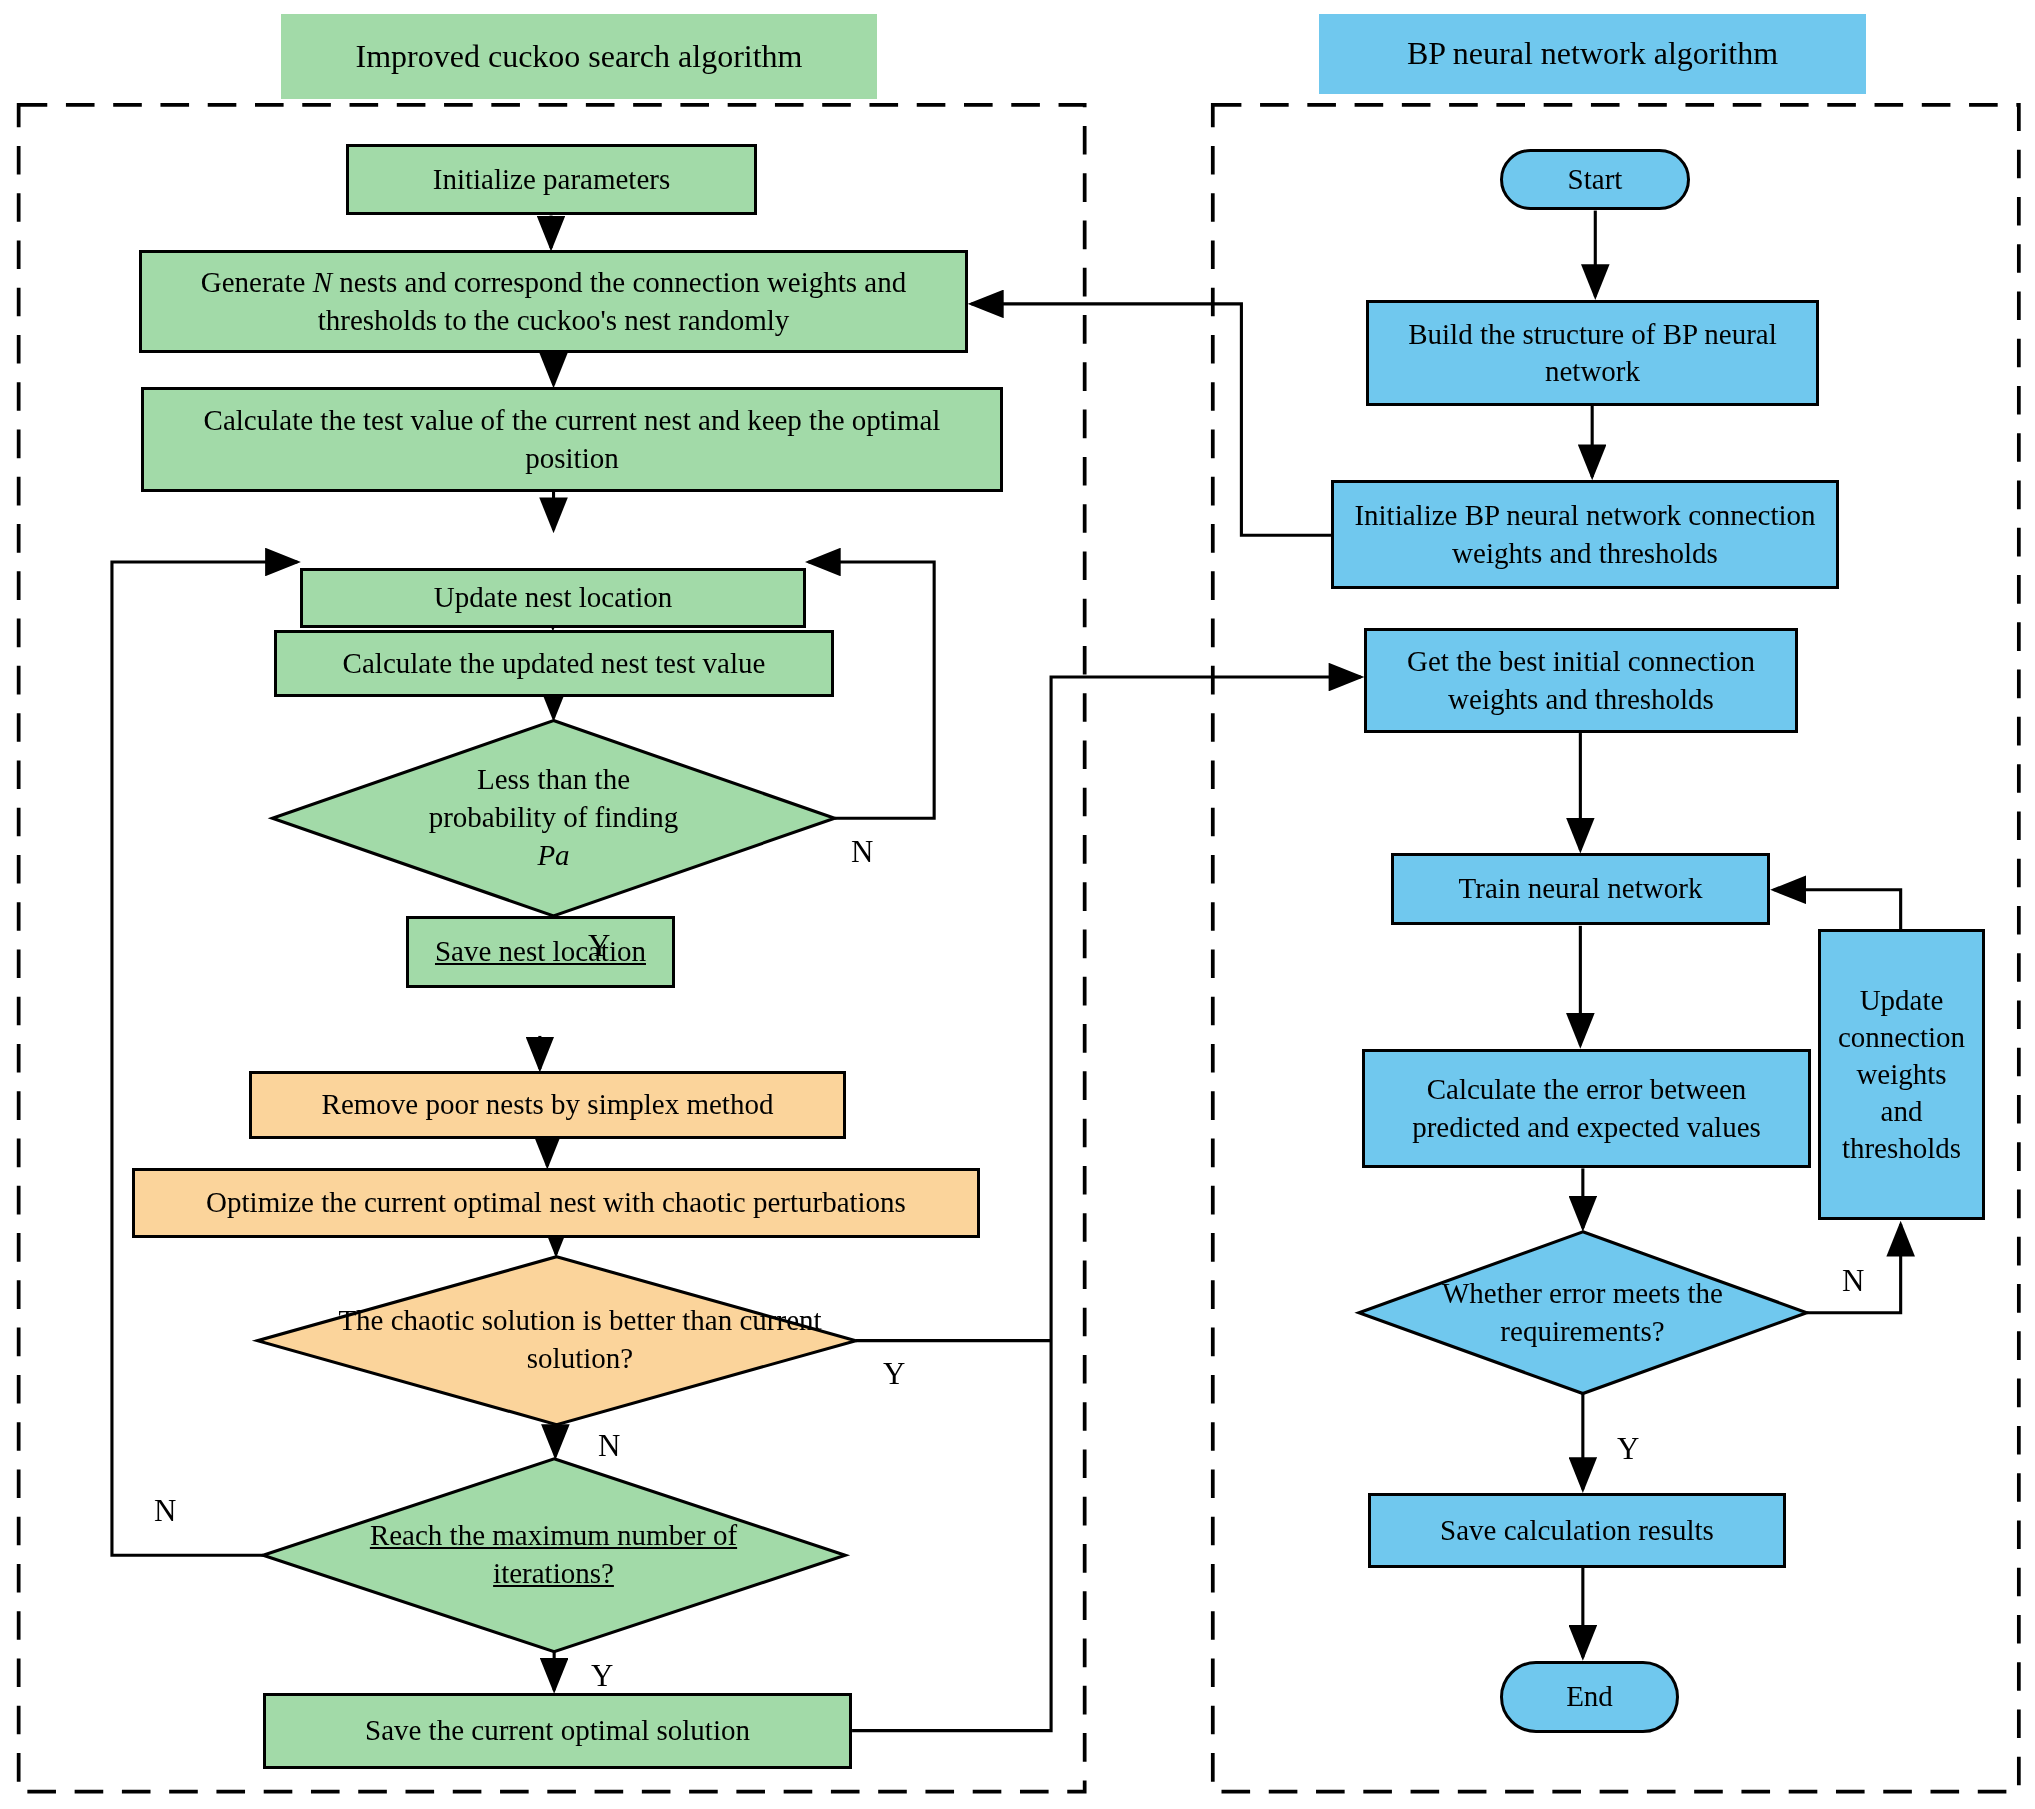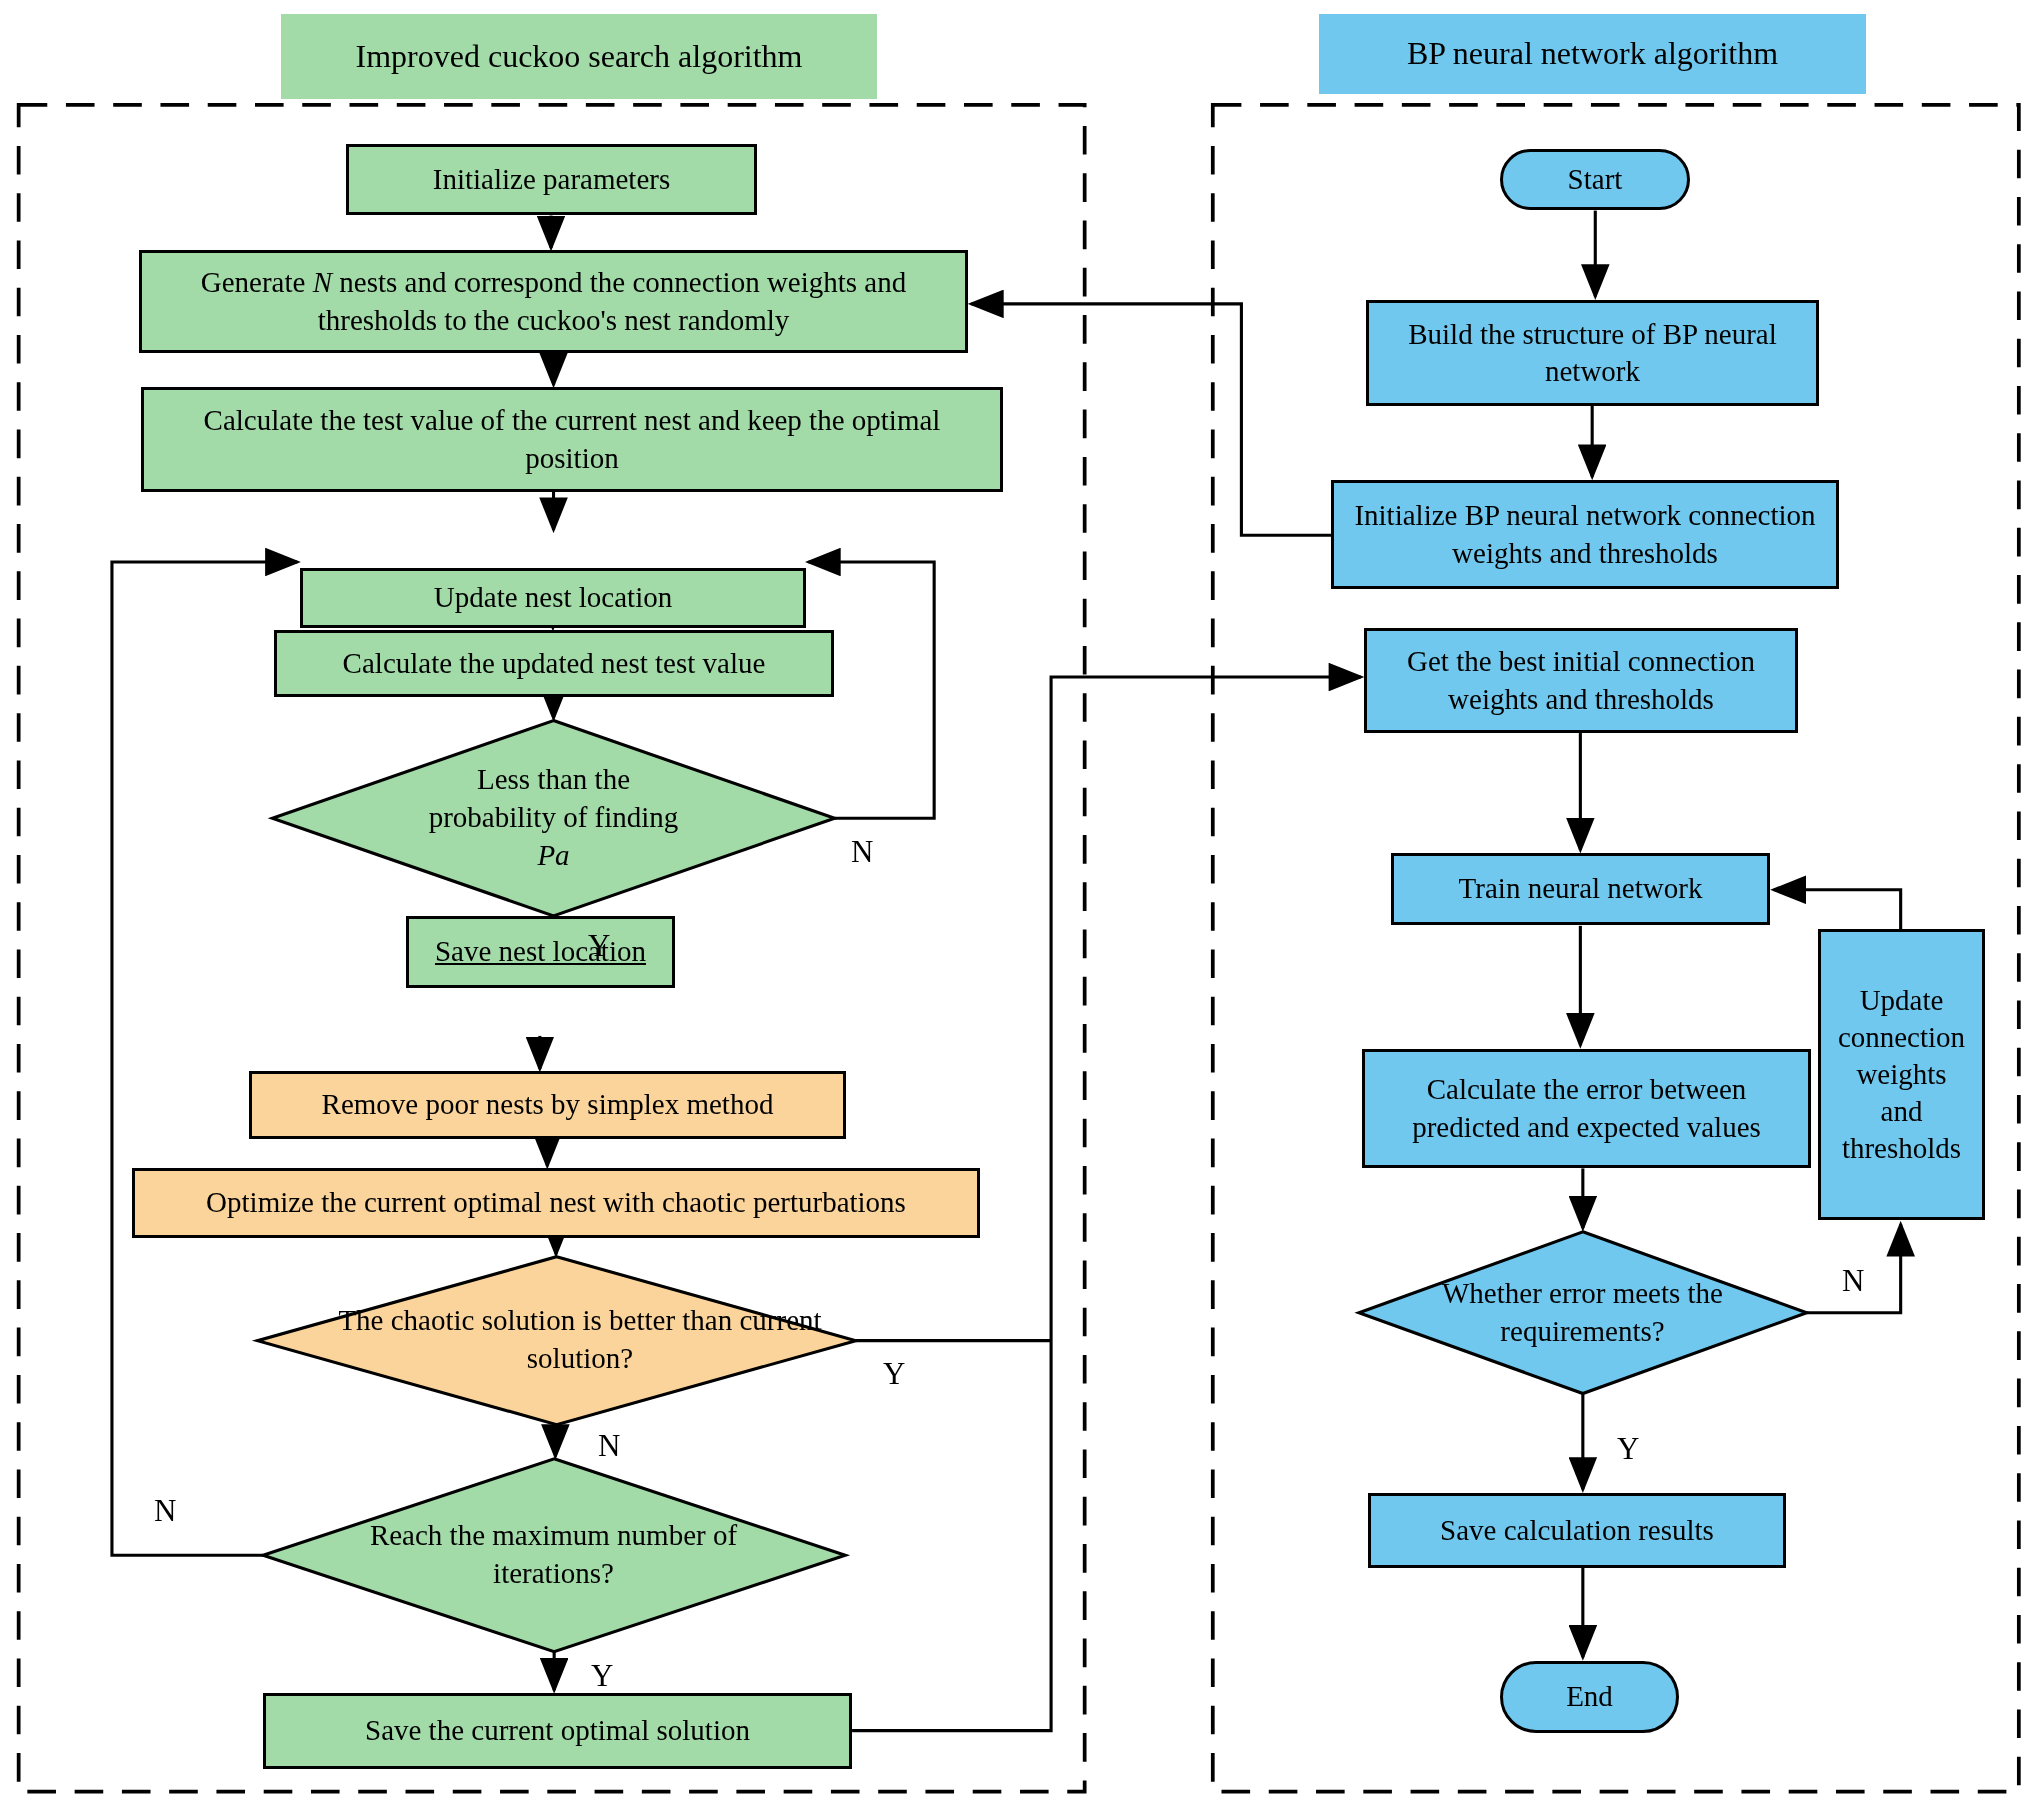--- a/index.html
+++ b/index.html
@@ -114,21 +114,21 @@
   </div>
 
   <div class="box green" style="left:406px;top:916px;width:269px;height:72px;text-decoration:underline;">Save nest location</div>
 
   <div class="box orange" style="left:249px;top:1071px;width:597px;height:68px;">Remove poor nests by simplex method</div>
 
   <div class="box orange" style="left:132px;top:1168px;width:848px;height:70px;">Optimize the current optimal nest with chaotic perturbations</div>
 
   <div class="dtext" style="left:308px;top:1281px;width:498px;height:118px;margin-left:23px;">The chaotic solution is better than current solution?</div>
 
-  <div class="dtext" style="left:348px;top:1499px;width:411px;height:112px;">Reach the maximum number of iterations?</div>
+  <div class="dtext" style="left:348px;top:1499px;width:411px;height:112px;text-decoration:underline;">Reach the maximum number of iterations?</div>
 
   <div class="box green" style="left:263px;top:1693px;width:589px;height:76px;">Save the current optimal solution</div>
 
   <div class="box blue capsule" style="left:1500px;top:149px;width:190px;height:61px;">Start</div>
 
   <div class="box blue" style="left:1366px;top:300px;width:453px;height:106px;">Build the structure of BP neural network</div>
 
   <div class="box blue" style="left:1331px;top:480px;width:508px;height:109px;">Initialize BP neural network connection weights and thresholds</div>
 
   <div class="box blue" style="left:1364px;top:628px;width:434px;height:105px;">Get the best initial connection weights and thresholds</div>

